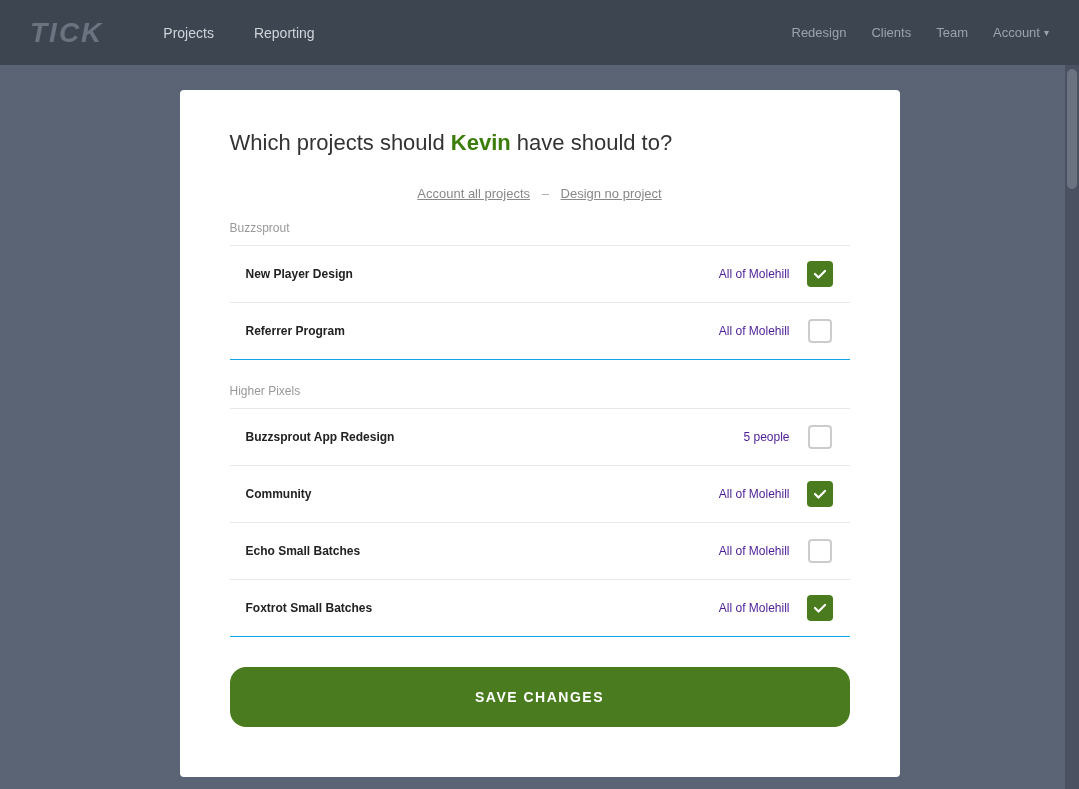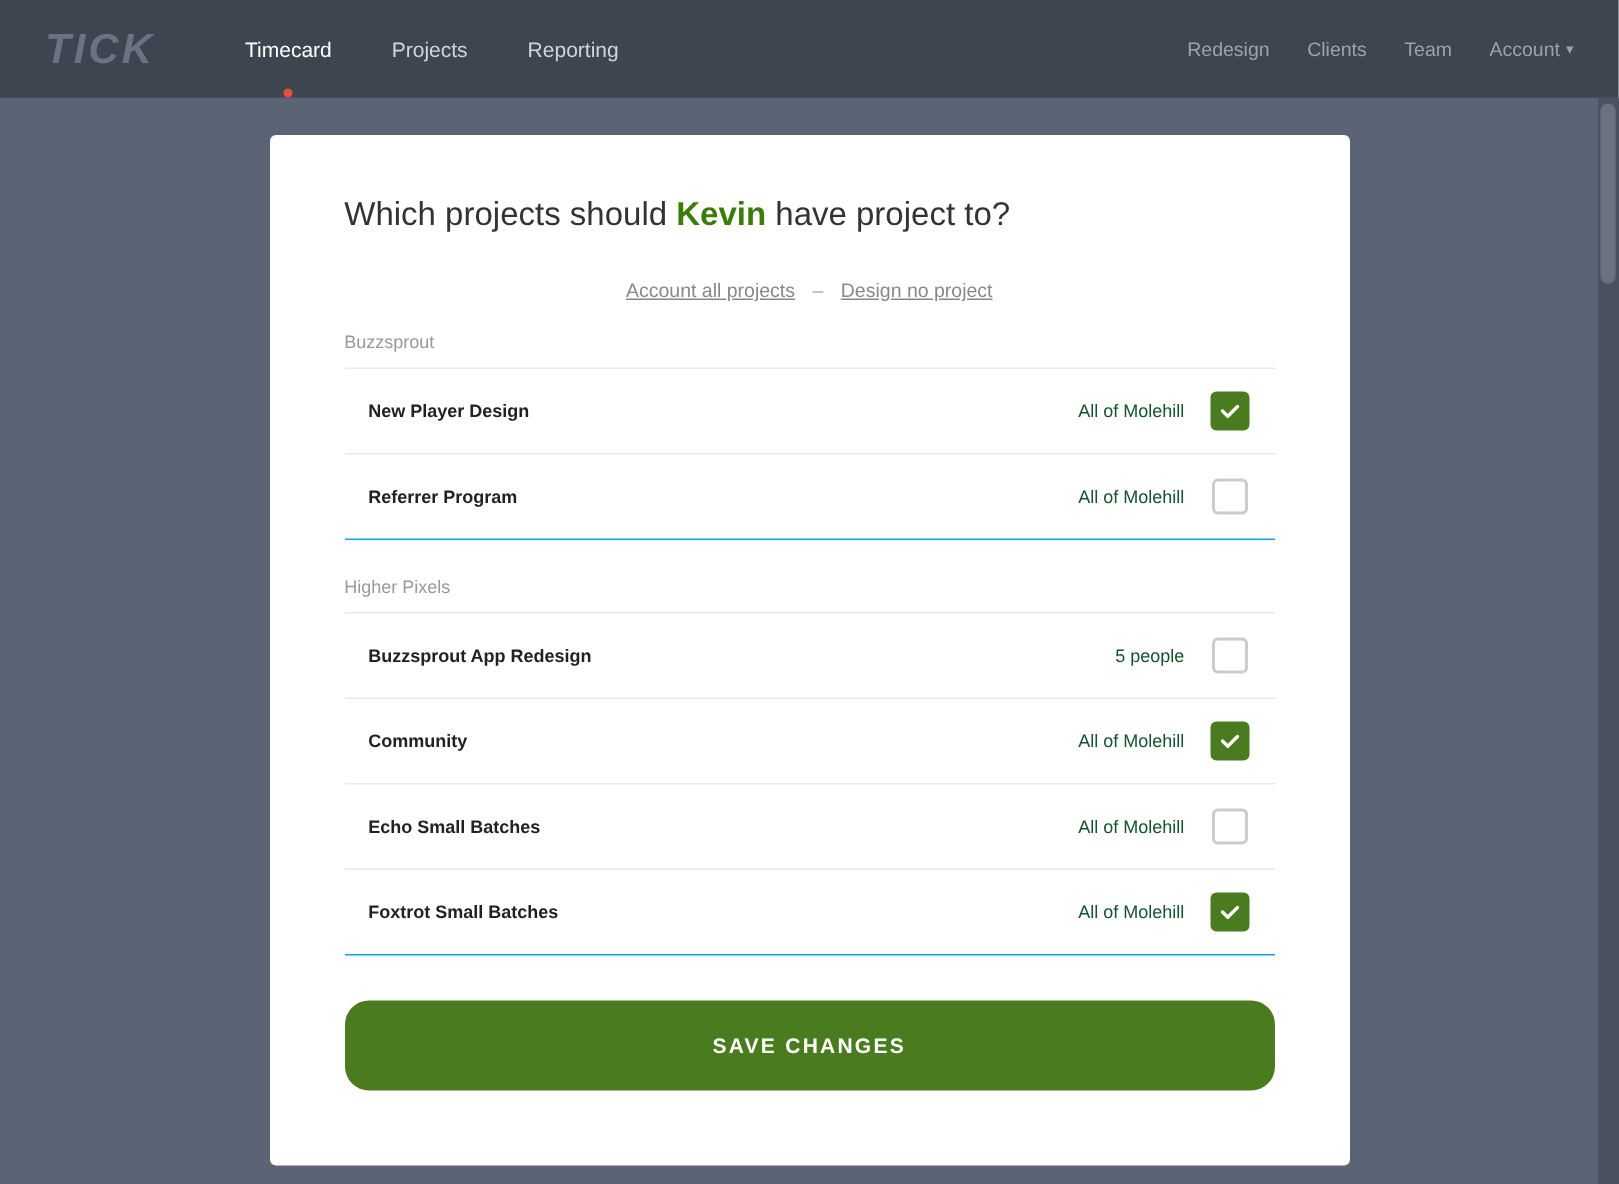--- a/index.html
+++ b/index.html
@@ -149,21 +149,21 @@
       align-items: center;
     }
     .project-name {
       font-size: 12px;
       font-weight: 700;
       color: #222;
       flex: 1;
     }
     .project-meta {
       font-size: 12px;
-      color: #14532d;
+      color: #4c1d95;
       margin-right: 16px;
     }
 
     
     .checkbox-wrap {
       width: 28px;
       height: 28px;
       display: flex;
       align-items: center;
       justify-content: center;
@@ -224,41 +224,40 @@
       border-radius: 5px;
       margin: 4px auto;
     }
   </style>
 </head>
 <body>
 
 <div class="navbar">
   <span class="logo">TICK</span>
   <nav class="nav-links">
-    <a class="nav-link active">Timecard</a>
     <a class="nav-link">Projects</a>
     <a class="nav-link">Reporting</a>
   </nav>
   <div class="nav-right">
     <span class="nav-right-link">Redesign</span>
     <span class="nav-right-link">Clients</span>
     <span class="nav-right-link">Team</span>
     <span class="account-link">
       <span>Account</span>
       <span class="chevron-down">▾</span>
     </span>
   </div>
 </div>
 
 <div class="page-bg">
   <div style="position:relative;">
     <div class="card">
 
       <h1 class="page-title">
-        <span>Which projects should </span><strong>Kevin</strong><span> have project to?</span>
+        <span>Which projects should </span><strong>Kevin</strong><span> have should to?</span>
       </h1>
 
       <div class="select-links">
         <a>Account all projects</a>
         <span class="separator">–</span>
         <a>Design no project</a>
       </div>
 
       <div class="client-group">
         <div class="client-name">Buzzsprout</div>

